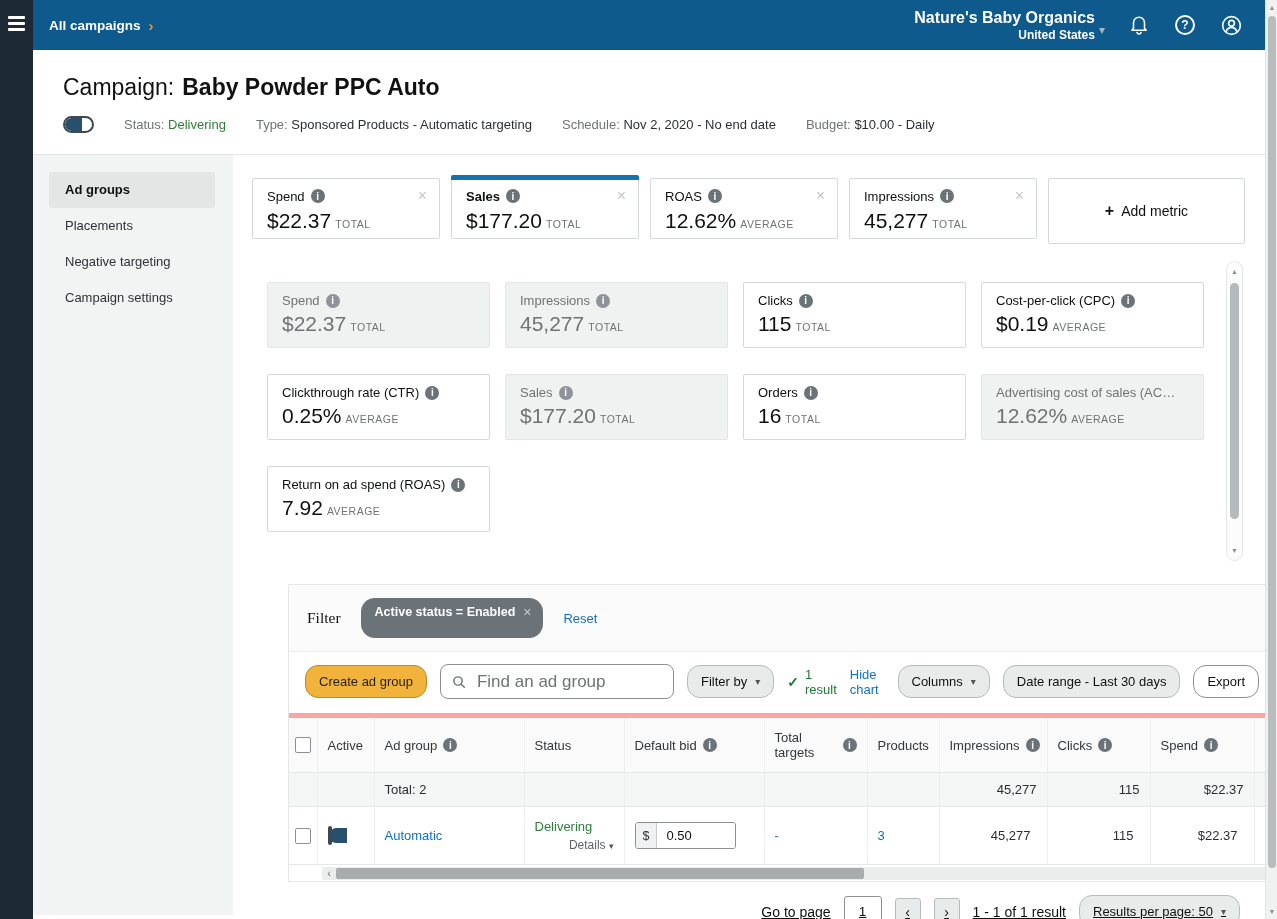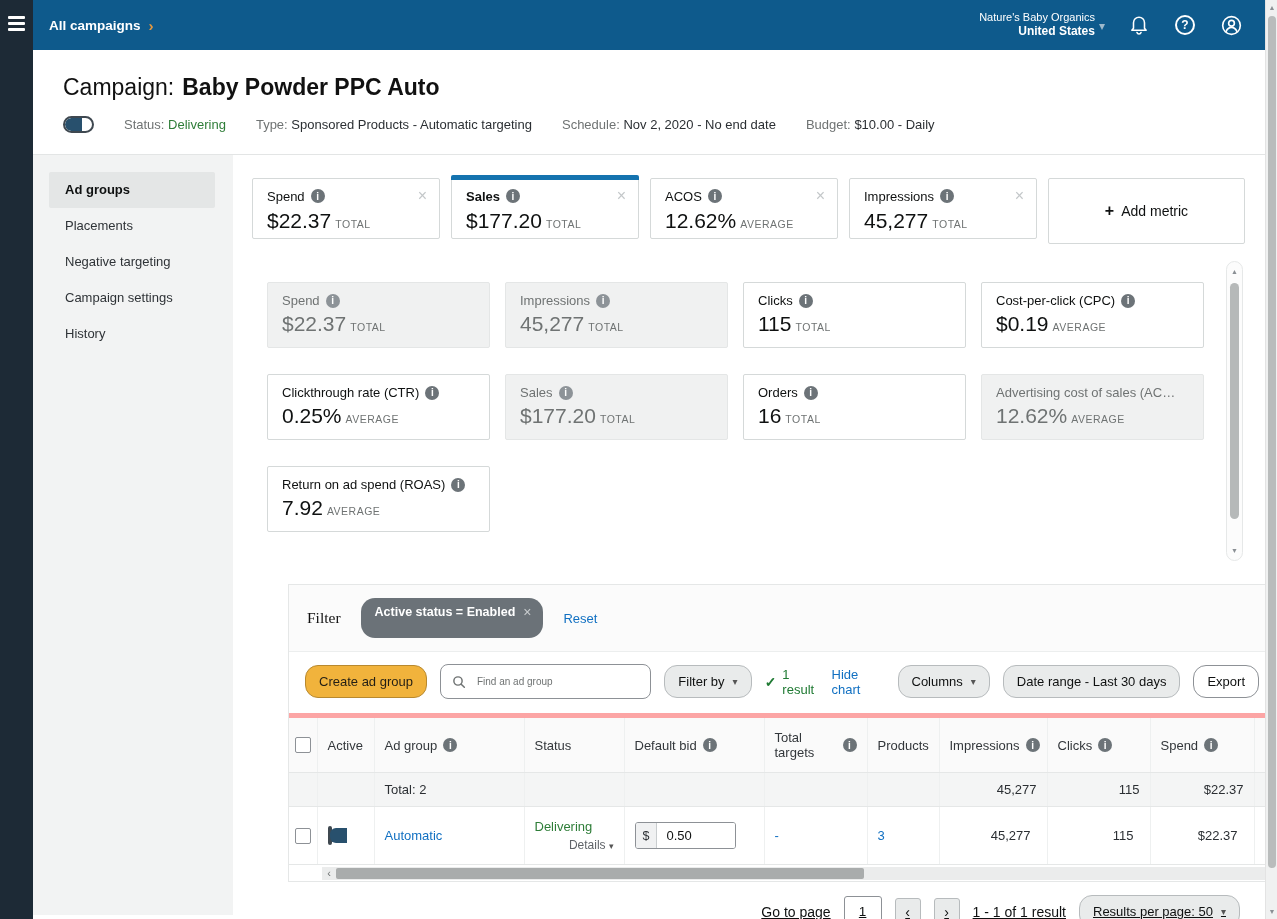--- a/index.html
+++ b/index.html
@@ -15,21 +15,21 @@
   .hamburger { margin:16px auto 0; width:17px; cursor:pointer; }
   .hamburger i { display:block; height:2.5px; background:#fff; margin:3.5px 0; border-radius:1px; }
 
   
   .topbar { position:absolute; left:33px; top:0; width:1232px; height:50px; background:#0e5a8c;
             display:flex; align-items:center; padding:0 22px 0 16px; z-index:4; }
   .breadcrumb { color:#fff; font-weight:bold; font-size:13.5px; }
   .crumb-arrow { color:#e2973f; font-size:15px; margin-left:8px; font-weight:bold; }
   .topbar-right { margin-left:auto; display:flex; align-items:center; gap:22px; }
   .account { text-align:right; color:#fff; line-height:1.25; }
-  .account .name { font-weight:normal; font-size:11px; }
+  .account .name { font-weight:bold; font-size:16px; }
   .account .region { font-weight:bold; font-size:12px; }
   .account-caret { color:#9db9cc; font-size:12px; margin-left:4px; align-self:flex-end; padding-bottom:6px; }
   .top-icon { width:24px; height:24px; display:flex; align-items:center; justify-content:center; cursor:pointer; }
   .help-circle { width:20px; height:20px; border:2px solid #fff; border-radius:50%; color:#fff;
                  display:flex; align-items:center; justify-content:center; font-size:12px; font-weight:bold; }
 
   
   .page-scrollbar { position:absolute; right:0; top:0; width:12px; height:919px; background:#f0f1f1;
                     border-left:1px solid #e3e3e3; z-index:6; }
   .page-scrollbar .arr { position:absolute; left:0; width:12px; text-align:center; color:#8a8f94; font-size:7px; }
@@ -112,21 +112,21 @@
   .link { color:#1170c2; cursor:pointer; text-decoration:none; }
 
   .toolbar-row { display:flex; align-items:center; gap:13px; padding:12px 16px 14px; }
   .btn { border-radius:13px; font-size:13px; padding:8px 13px; cursor:pointer; white-space:nowrap; }
   .btn-amber { background:#f1b33c; border:1px solid #b8892f; color:#231f15; }
   .btn-gray { background:#e9ebeb; border:1px solid #b7bbbd; color:#0f1111; display:flex; align-items:center; gap:8px; }
   .btn-gray .caret { font-size:10px; color:#555; }
   .btn-white { background:#fff; border:1px solid #8d9196; color:#0f1111; }
   .search-box { display:flex; align-items:center; gap:8px; width:234px; height:35px; border:1px solid #8d9196;
                 border-radius:8px; background:#fff; padding:0 10px; }
-  .search-box input { border:none; outline:none; flex:1; font-size:10px; font-family:inherit; color:#0f1111; min-width:0; }
+  .search-box input { border:none; outline:none; flex:1; font-size:17px; font-family:inherit; color:#0f1111; min-width:0; }
   .search-box input::placeholder { color:#6f7373; }
   .result-indicator { color:#1f7a33; display:flex; align-items:center; gap:6px; font-size:13px; }
   .result-indicator .chk { font-weight:bold; font-size:14px; }
 
   
   table.agtable { width:100%; border-collapse:collapse; table-layout:fixed; }
   .agtable th, .agtable td { border-right:1px solid #eef0f0; font-weight:normal; text-align:left;
                              padding:12px 10px; font-size:13px; color:#2b2f33; overflow:hidden; }
   .agtable th:last-child, .agtable td:last-child { border-right:none; }
   .agtable thead th { background:#fafafa; border-top:5px solid #fca5a5; border-bottom:1px solid #e5e7e7; color:#33373b; }
@@ -230,21 +230,20 @@
       <span class="v">$10.00 - Daily</span>
     </span>
   </div>
 </div>
 
 <div class="sidebar">
   <div class="side-item selected">Ad groups</div>
   <div class="side-item">Placements</div>
   <div class="side-item">Negative targeting</div>
   <div class="side-item">Campaign settings</div>
-  <div class="side-item">History</div>
 </div>
 
 <div class="main">
 
   <div class="metric-tabs">
     <div class="mtab">
       <div class="mtab-top">
         <span class="mtab-label">Spend</span>
         <span class="info-icon">i</span>
         <span class="mtab-close">×</span>
@@ -254,21 +253,21 @@
     <div class="mtab selected">
       <div class="mtab-top">
         <span class="mtab-label">Sales</span>
         <span class="info-icon">i</span>
         <span class="mtab-close">×</span>
       </div>
       <div class="mtab-value"><span class="big-val">$177.20</span><span class="suffix">TOTAL</span></div>
     </div>
     <div class="mtab">
       <div class="mtab-top">
-        <span class="mtab-label">ACOS</span>
+        <span class="mtab-label">ROAS</span>
         <span class="info-icon">i</span>
         <span class="mtab-close">×</span>
       </div>
       <div class="mtab-value"><span class="big-val">12.62%</span><span class="suffix">AVERAGE</span></div>
     </div>
     <div class="mtab">
       <div class="mtab-top">
         <span class="mtab-label">Impressions</span>
         <span class="info-icon">i</span>
         <span class="mtab-close">×</span>

